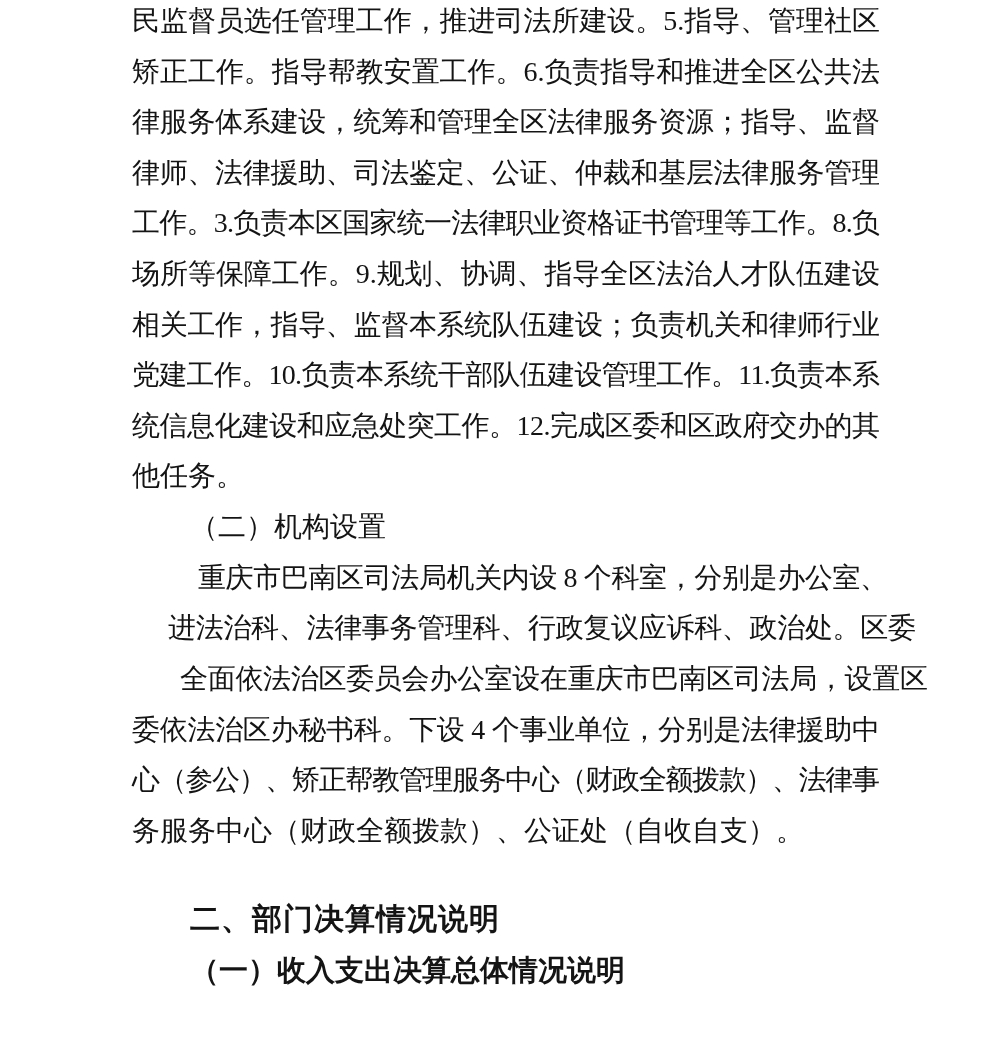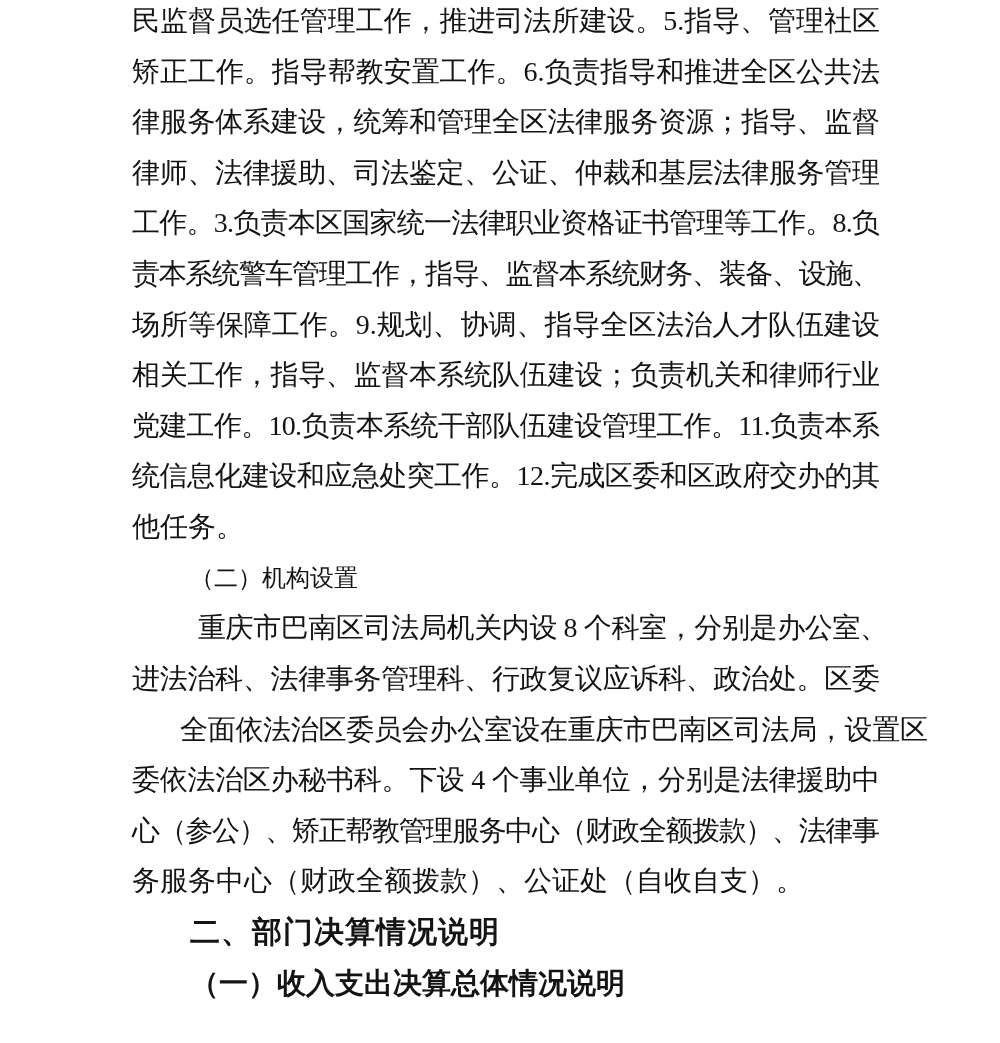--- a/index.html
+++ b/index.html
@@ -26,53 +26,53 @@
   .line {
     height: 50.62px;
     line-height: 50.62px;
     font-size: 28px;
     white-space: pre;
     overflow: visible;
   }
   .line .t { white-space: pre; display: inline-block; }
   .indent { padding-left: 58px; }
   .heading-kai {
-    font-size: 24px;
+    font-size: 28px;
     font-weight: 400;
   }
   .heading-hei {
     font-family: "Liberation Sans", "DejaVu Sans", sans-serif;
     font-size: 30px;
     font-weight: 700;
     letter-spacing: 1px;
+    margin-top: 38px;
   }
   .heading-kai-bold {
     font-size: 29px;
     font-weight: 700;
   }
 </style>
 </head>
 <body>
 
 <div class="page">
   <div>
       <div class="line "><span class="t" style="letter-spacing: -0.037037px;">民监督员选任管理工作，推进司法所建设。5.指导、管理社区</span></div>
       <div class="line "><span class="t" style="letter-spacing: -0.037037px;">矫正工作。指导帮教安置工作。6.负责指导和推进全区公共法</span></div>
       <div class="line "><span class="t" style="letter-spacing: -0.307692px;">律服务体系建设，统筹和管理全区法律服务资源；指导、监督</span></div>
       <div class="line "><span class="t" style="letter-spacing: -0.307692px;">律师、法律援助、司法鉴定、公证、仲裁和基层法律服务管理</span></div>
       <div class="line "><span class="t" style="letter-spacing: -0.758621px;">工作。3.负责本区国家统一法律职业资格证书管理等工作。8.负</span></div>
-      <div class="line "><span class="t" style="letter-spacing: -1.33333px;">责本系统警车管理工作，指导、监督本系统财务、装备、设施、</span></div>
       <div class="line "><span class="t" style="letter-spacing: -0.037037px;">场所等保障工作。9.规划、协调、指导全区法治人才队伍建设</span></div>
       <div class="line "><span class="t" style="letter-spacing: -0.307692px;">相关工作，指导、监督本系统队伍建设；负责机关和律师行业</span></div>
       <div class="line "><span class="t" style="letter-spacing: -0.7px;">党建工作。10.负责本系统干部队伍建设管理工作。11.负责本系</span></div>
       <div class="line "><span class="t" style="letter-spacing: -0.535714px;">统信息化建设和应急处突工作。12.完成区委和区政府交办的其</span></div>
       <div class="line "><span class="t">他任务。</span></div>
       <div class="line heading-kai indent"><span class="t">（二）机构设置</span></div>
       <div class="line  indent"><span class="t" style="letter-spacing: -0.384615px; margin-left: 8px;">重庆市巴南区司法局机关内设 8 个科室，分别是办公室、</span></div>
-      <div class="line "><span class="t" style="letter-spacing: -0.307692px;">进法治科、法律事务管理科、行政复议应诉科、政治处。区委</span></div>
+      <div class="line "><span class="t" style="letter-spacing: -0.307692px; margin-left: 36px;">进法治科、法律事务管理科、行政复议应诉科、政治处。区委</span></div>
       <div class="line "><span class="t" style="letter-spacing: -0.307692px; margin-left: 48px;">全面依法治区委员会办公室设在重庆市巴南区司法局，设置区</span></div>
       <div class="line "><span class="t" style="letter-spacing: -0.285714px;">委依法治区办秘书科。下设 4 个事业单位，分别是法律援助中</span></div>
       <div class="line "><span class="t" style="letter-spacing: -1.33333px;">心（参公）、矫正帮教管理服务中心（财政全额拨款）、法律事</span></div>
       <div class="line "><span class="t">务服务中心（财政全额拨款）、公证处（自收自支）。</span></div>
       <div class="line heading-hei indent"><span class="t">二、部门决算情况说明</span></div>
       <div class="line heading-kai-bold indent"><span class="t">（一）收入支出决算总体情况说明</span></div>
     </div>
 </div>
 
 </body></html>

